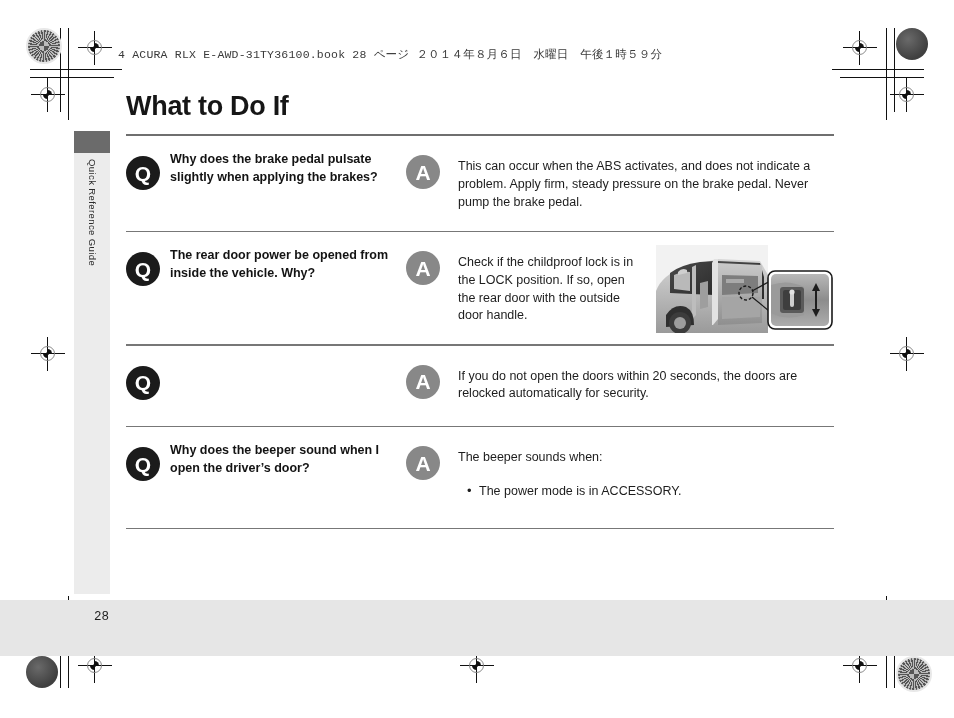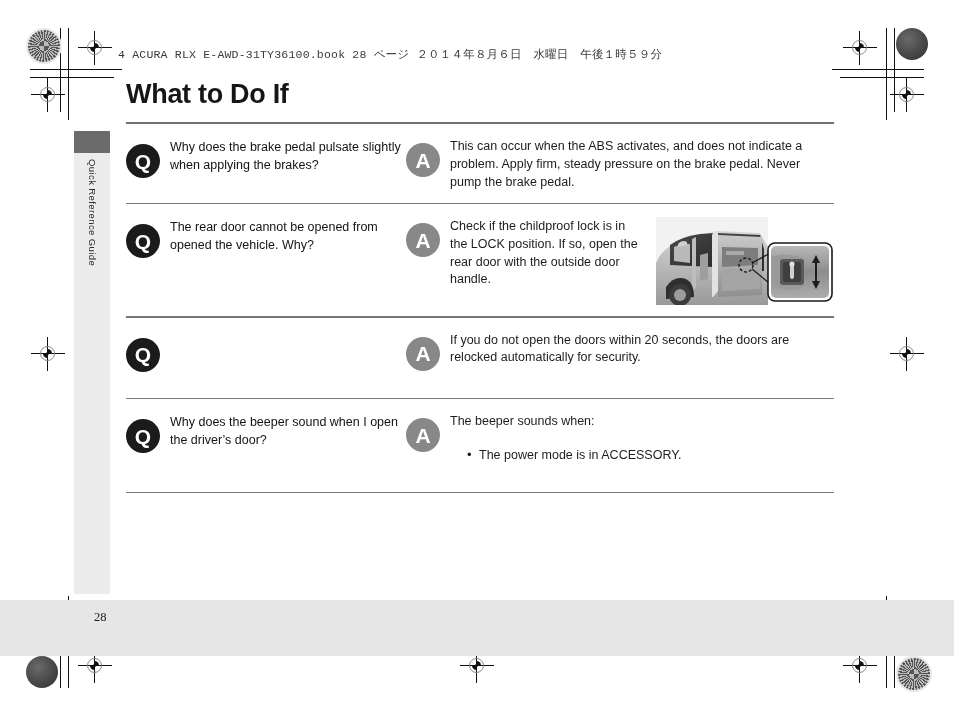--- a/index.html
+++ b/index.html
@@ -136,21 +136,21 @@
     color: #2b2b2b;
     letter-spacing: 0.4px;
     white-space: nowrap;
     font-family: "Liberation Sans", sans-serif;
   }
 
   
   #content {
     position: absolute;
     left: 126px;
-    top: 80px;
+    top: 92px;
     width: 708px;
   }
 
   #page-title {
     font-size: 27px;
     font-weight: bold;
     color: #161616;
     letter-spacing: -0.3px;
     line-height: 1.05;
     margin: 0 0 14px 0;
@@ -207,34 +207,34 @@
     margin-right: 10px;
   }
   .badge.a {
     background: #888888;
     margin-top: 8px;
     margin-right: 10px;
   }
 
   .q-text {
     font-size: 12.5px;
-    font-weight: normal;
+    font-weight: bold;
     color: #131313;
     line-height: 1.42;
     padding-top: 4px;
   }
   .a-text {
     font-size: 12.5px;
     color: #1d1d1d;
     line-height: 1.42;
     padding-top: 3px;
     flex: 1 1 auto;
     min-width: 0;
   }
-  .a-text p { margin: 0; }
+  .a-text p { margin: 8px; }
   .a-bullets {
     list-style: none;
     margin: 16px;
     padding: 0;
   }
   .a-bullets li {
     position: relative;
     padding-left: 13px;
   }
   .a-bullets li:before {
@@ -263,21 +263,21 @@
     width: 954px;
     height: 56px;
     background: #e6e6e6;
   }
   #page-number {
     position: absolute;
     left: 94px;
     top: 610px;
     font-size: 12.5px;
     color: #1d1d1d;
-    font-family: Liberation Serif, serif;
+    font-family: Liberation Mono, monospace;
   }
 </style>
 </head>
 <body>
 
 <div id="page">
 
   <div class="cropline h" style="left:30px; top:69px; width:92px;"></div>
   <div class="cropline h" style="left:30px; top:77px; width:84px;"></div>
   <div class="cropline v" style="left:68px; top:28px; height:92px;"></div>
@@ -407,21 +407,21 @@
           <p>This can occur when the ABS activates, and does not indicate a problem. Apply firm, steady pressure on the brake pedal. Never pump the brake pedal.</p>
         </div>
       </div>
     </div>
 
     <div class="rule thin"></div>
 
     <div class="qa-row" style="min-height:110px;">
       <div class="q-col">
         <div class="badge q">Q</div>
-        <div class="q-text">The rear door cannot be opened from opened the vehicle. Why?</div>
+        <div class="q-text">The rear door power be opened from inside the vehicle. Why?</div>
       </div>
       <div class="a-col">
         <div class="badge a">A</div>
         <div class="a-text" style="max-width:212px;">
           <p>Check if the childproof lock is in the LOCK position. If so, open the rear door with the outside door handle.</p>
         </div>
         <div class="figure">
           <svg width="178" height="88" viewBox="0 0 178 88">
             <defs>
               <linearGradient id="bodyg" x1="0" y1="0" x2="0" y2="1">

